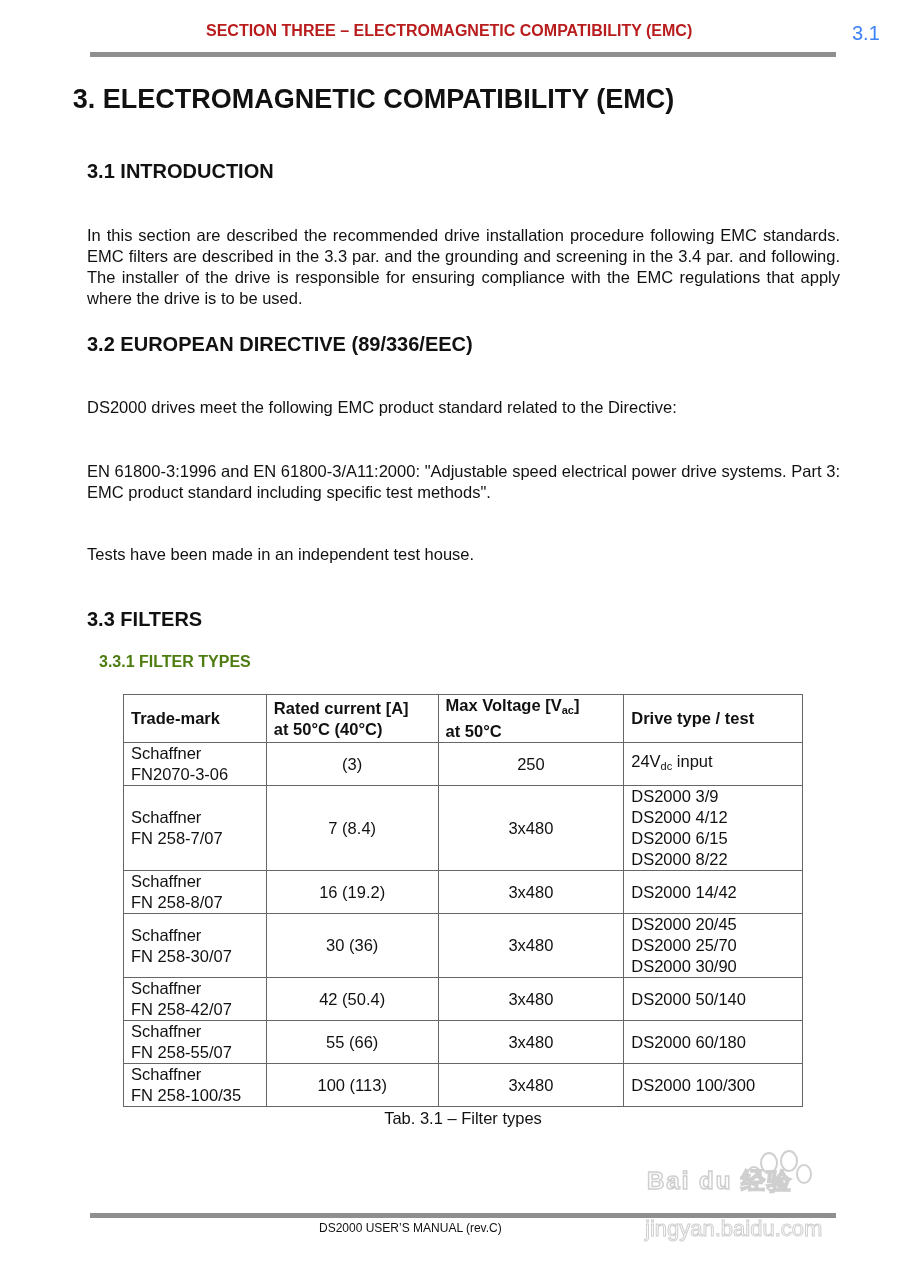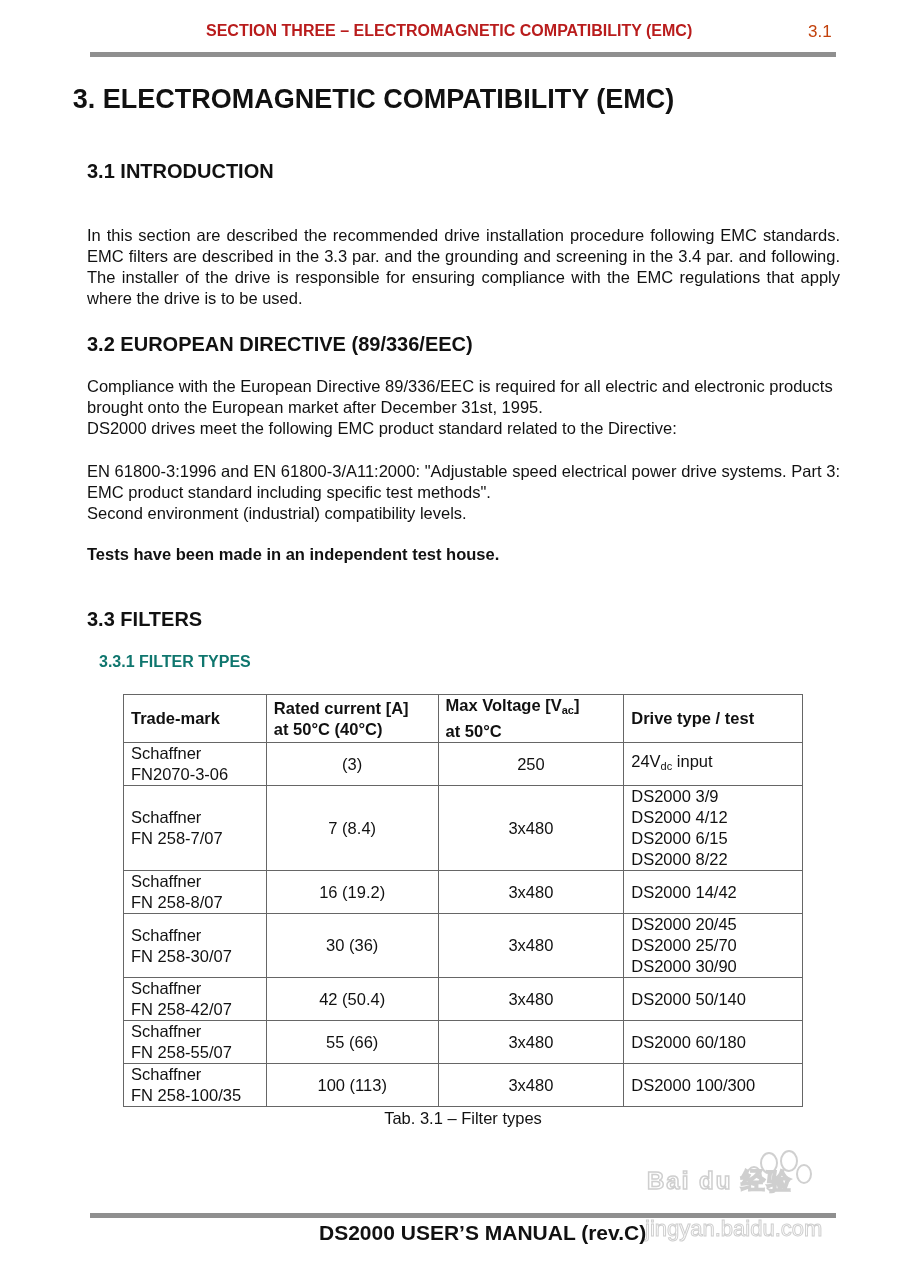--- a/index.html
+++ b/index.html
@@ -5,37 +5,37 @@
     html, body { margin: 0; padding: 0; background: #ffffff; }
     body {
       width: 904px; height: 1280px; position: relative; overflow: hidden;
       font-family: "Liberation Sans", sans-serif; color: #111111;
     }
     .header-text {
       position: absolute; top: 22px; left: 206px;
       font-size: 16px; font-weight: bold; letter-spacing: 0px; color: #b91c1c;
     }
     .header-page {
-      position: absolute; top: 22px; left: 808px;
-      font-size: 17px; color: #c2410c;
+      position: absolute; top: 22px; left: 852px;
+      font-size: 20px; color: #3b82f6;
     }
     .rule {
       position: absolute; left: 90px; width: 746px; height: 5px; background: #8f8f8f;
     }
     .rule.top { top: 52px; }
     .rule.bottom { top: 1213px; }
     .page-title {
       position: absolute; top: 84px; left: 0; width: 747px; text-align: center;
       font-size: 27px; font-weight: bold; margin: 0; color: #111;
     }
     .h2 {
       position: absolute; left: 87px; font-size: 20px; font-weight: bold; margin: 0; color: #111;
     }
     .h3 {
-      position: absolute; left: 99px; font-size: 16px; font-weight: bold; margin: 0; color: #0f766e;
+      position: absolute; left: 99px; font-size: 16px; font-weight: bold; margin: 0; color: #4d7c0f;
     }
     .para {
       position: absolute; left: 87px; width: 753px; font-size: 16.5px; line-height: 21px;
       margin: 0; color: #111;
     }
     .justify { text-align: justify; text-align-last: left; }
     table.filters {
       position: absolute; top: 694px; left: 123px; width: 680px;
       border-collapse: collapse; font-size: 16.5px; color: #111;
     }
@@ -43,21 +43,21 @@
       border: 1.5px solid #666; padding: 0 7px; line-height: 21px; vertical-align: middle;
     }
     table.filters th { text-align: left; font-weight: bold; height: 42px; }
     table.filters td.c { text-align: center; }
     col.c1 { width: 143px; } col.c2 { width: 172px; } col.c3 { width: 186px; } col.c4 { width: 179px; }
     .caption {
       position: absolute; top: 1109px; left: 0; width: 926px; text-align: center;
       font-size: 16.5px; color: #111;
     }
     .footer-text {
-      position: absolute; top: 1221px; left: 319px; font-size: 21px; font-weight: bold; color: #111;
+      position: absolute; top: 1221px; left: 319px; font-size: 12px; font-weight: normal; color: #111;
     }
     .watermark {
       position: absolute; left: 640px; top: 1150px; width: 230px; height: 100px; color: #d4d4d4;
     }
     .wm-logo { position: absolute; left: 7px; top: 15px; font-size: 24px; font-weight: bold; letter-spacing: 2px;
       color: #fff; -webkit-text-stroke: 1.5px #cfcfcf; }
     .wm-url { position: absolute; left: 5px; top: 66px; font-size: 22px; color: #fff; -webkit-text-stroke: 1px #cfcfcf; }
     .paw { position: absolute; border: 2px solid #d0d0d0; border-radius: 50%; background: #fff; }
     sub { font-size: 11px; vertical-align: -3px; }
   </style>
@@ -70,28 +70,27 @@
 </div>
 <div class="rule top"></div>
 
 <h1 class="page-title">3. ELECTROMAGNETIC COMPATIBILITY (EMC)</h1>
 
 <h2 class="h2" style="top:160px;">3.1 INTRODUCTION</h2>
 <p class="para justify" style="top:205px;margin-top:20px;">In this section are described the recommended drive installation procedure following EMC standards. EMC filters are described in the 3.3 par. and the grounding and screening in the 3.4 par. and following. The installer of the drive is responsible for ensuring compliance with the EMC regulations that apply where the drive is to be used.</p>
 
 <h2 class="h2" style="top:333px;">3.2 EUROPEAN DIRECTIVE (89/336/EEC)</h2>
 <p class="para" style="top:376px;">
-  <span>Compliance with the European Directive 89/336/EEC is required for all electric and electronic products brought onto the European market after December 31st, 1995.</span><br>
+  <br>
   <span>DS2000 drives meet the following EMC product standard related to the Directive:</span>
 </p>
 <p class="para justify" style="top:461px;">
   <span>EN 61800-3:1996 and EN 61800-3/A11:2000: "Adjustable speed electrical power drive systems. Part 3: EMC product standard including specific test methods".</span><br>
-  <span>Second environment (industrial) compatibility levels.</span>
 </p>
-<p class="para" style="top:544px;font-weight:bold;">Tests have been made in an independent test house.</p>
+<p class="para" style="top:544px;">Tests have been made in an independent test house.</p>
 
 <h2 class="h2" style="top:608px;">3.3 FILTERS</h2>
 <h3 class="h3" style="top:653px;">3.3.1 FILTER TYPES</h3>
 
 <table class="filters">
   <colgroup>
       <col class="c1">
       <col class="c2">
       <col class="c3">
       <col class="c4">

